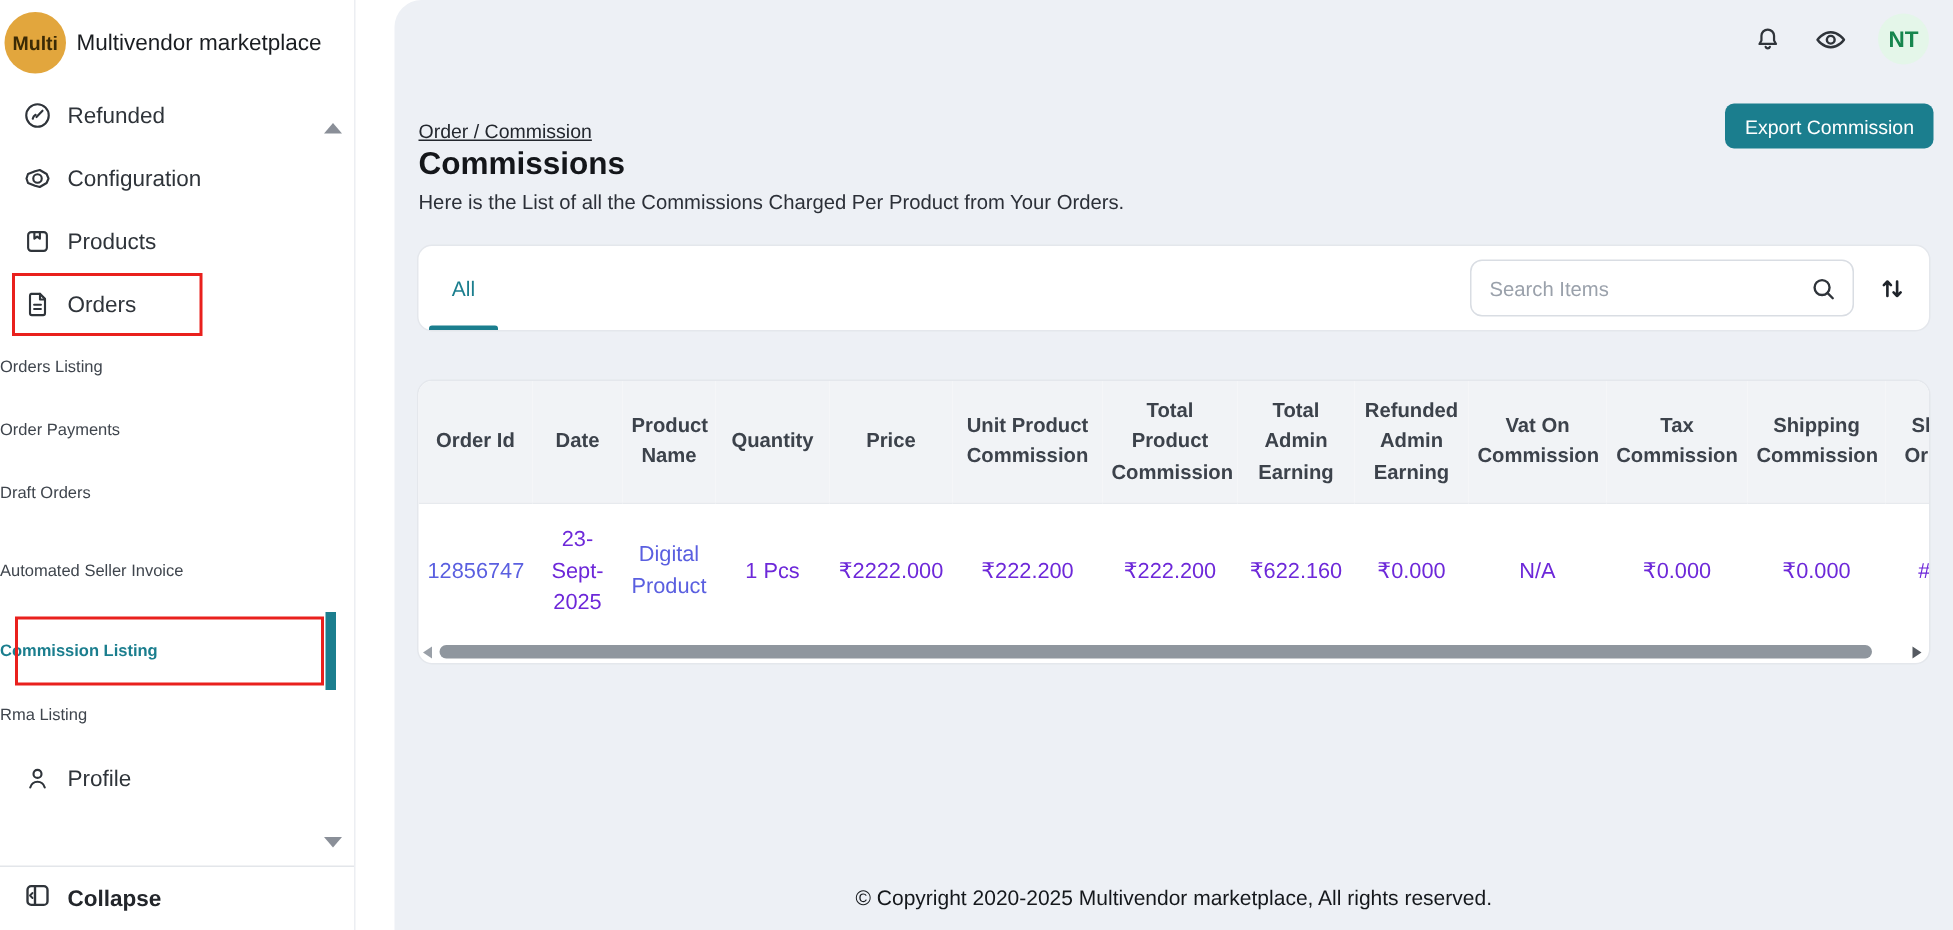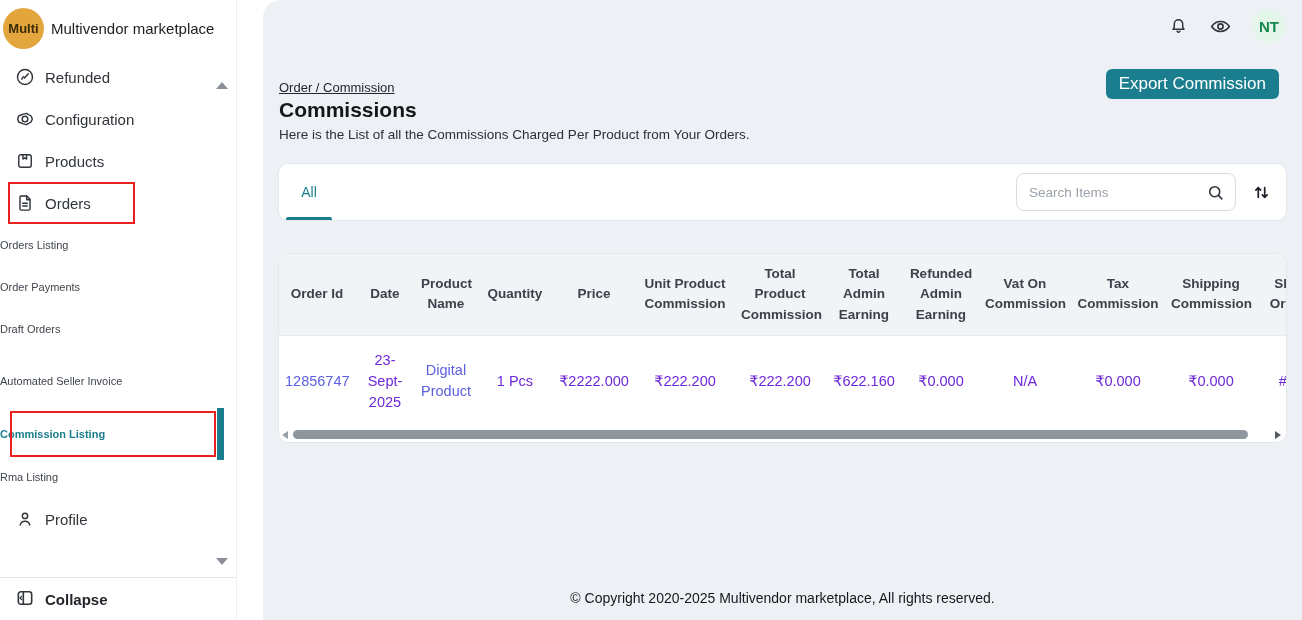--- a/index.html
+++ b/index.html
@@ -61,35 +61,35 @@
     width:34px; height:34px; border-radius:50%; background:#e4f6e9;
     display:flex; align-items:center; justify-content:center;
     font-size:15px; font-weight:bold; color:#17864e; cursor:pointer;
   }
 
   .page-head { padding:28px 15px 0 16px; position:relative; }
   .breadcrumb { font-size:13px; color:#23272e;text-decoration:underline; }
   .page-title { font-size:21px; font-weight:bold; color:#14161a; margin-top:3px; }
   .page-sub { font-size:13.5px; color:#2c3038; margin-top:5px; }
   .export-btn {
-    position:absolute; right:23px; top:17px; height:30px; padding:0 13px;
-    background:#1b7e8e; color:#fff; font-size:17px; border:none; border-radius:6px;
+    position:absolute; right:13px; top:17px; height:30px; padding:0 13px;
+    background:#1b7e8e; color:#fff; font-size:13px; border:none; border-radius:6px;
     font-family:inherit; cursor:pointer;
   }
 
   .card { background:#fff; border:1px solid #e4e7ec; border-radius:10px; margin:0 15px; }
   .tabbar { margin-top:21px; height:58px; display:flex; align-items:center; justify-content:space-between; position:relative; }
   .tab {
     margin-left:7px; width:46px; text-align:center; font-size:14px; color:#1b7e8e;
     height:100%; display:flex; align-items:center; justify-content:center; position:relative; cursor:pointer;
   }
   .tab-underline { position:absolute; bottom:0; left:0; width:100%; height:3px; background:#1b7e8e; border-radius:2px 2px 0 0; }
   .tab-right { display:flex; align-items:center; gap:15px; margin-right:14px; }
   .searchbox {
-    width:220px; height:38px; border:1px solid #d9dde3; border-radius:8px; background:#fff;
+    width:256px; height:38px; border:1px solid #d9dde3; border-radius:8px; background:#fff;
     display:flex; align-items:center;
   }
   .searchbox input {
     flex:1; border:none; outline:none; font-size:13.5px; padding-left:12px;
     font-family:inherit; color:#1f2430; background:transparent;
   }
   .searchbox input::placeholder { color:#9aa1ab; }
   .searchbox .mag { margin-right:10px; display:flex; cursor:pointer; }
   .sort-btn { display:flex; cursor:pointer; }
 

